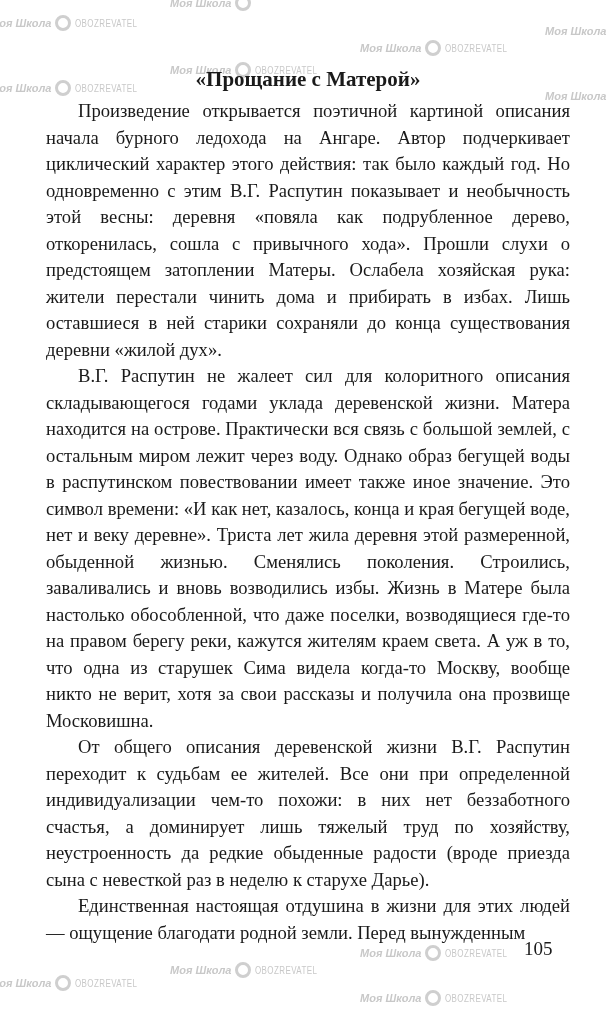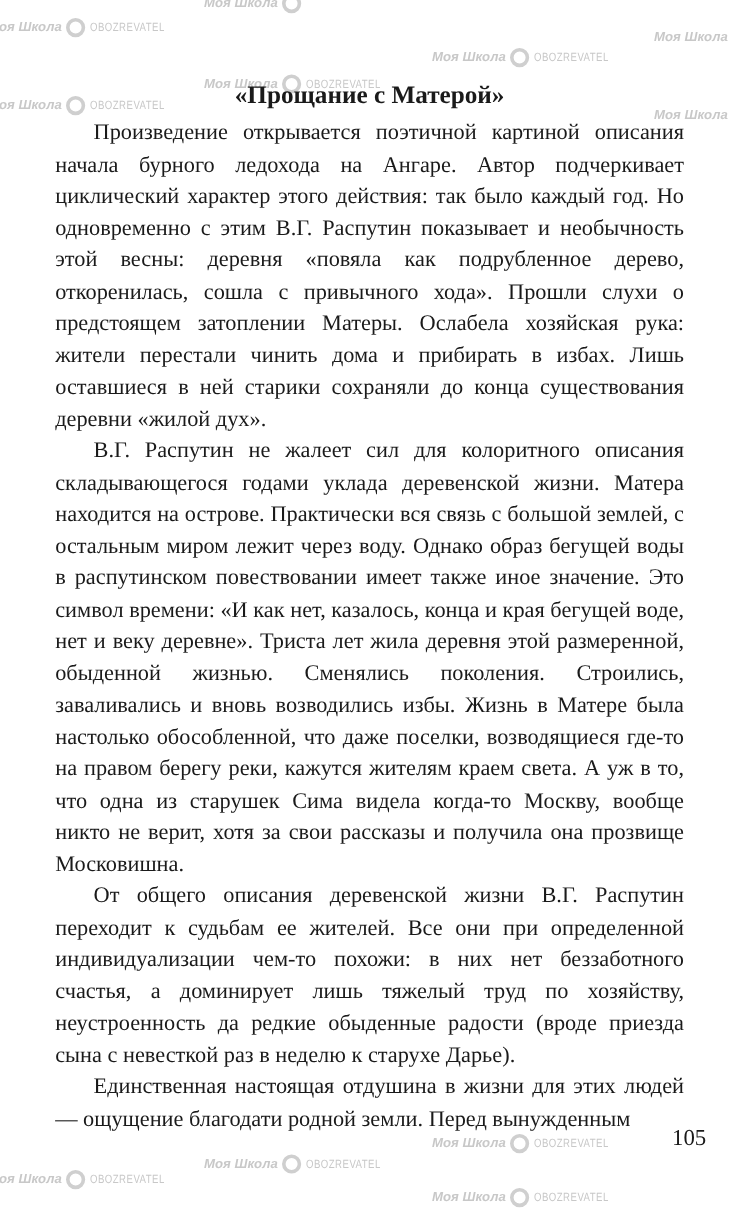--- a/index.html
+++ b/index.html
@@ -7,21 +7,21 @@
       width: 614px; height: 1024px; background: #ffffff; position: relative; overflow: hidden;
       font-family: "Liberation Serif", "DejaVu Serif", serif; color: #1a1a1a;
     }
     .wm { position: absolute; display: flex; align-items: center; gap: 4px; color: #c8c8c8; font-family: "Liberation Sans", sans-serif; font-size: 11px; pointer-events: none; }
     .wm .brand { font-style: italic; font-weight: bold; }
     .wm .circ { width: 16px; height: 16px; border-radius: 50%; border: 3px solid #cfcfcf; box-sizing: border-box; }
     .wm .ob { font-size: 10px; letter-spacing: 0.5px; transform: scaleX(0.8); transform-origin: left; }
     .page { position: absolute; left: 46px; top: 66px; width: 524px; }
     h1 { margin: 0 0 6px 0; text-align: center; font-size: 21px; font-weight: bold; line-height: 26px; }
     p { margin: 0; text-align: justify; font-size: 18.6px; line-height: 26.5px; text-indent: 32px; hyphens: manual; }
-    .pagenum { position: absolute; left: 560px; top: 938px; font-size: 19px; }
+    .pagenum { position: absolute; left: 524px; top: 938px; font-size: 19px; }
   </style>
 </head>
 <body>
 
 <div class="wm" style="left:-10px;top:15px;">
     <span class="brand">Моя Школа</span>
     <span class="circ"></span>
     <span class="ob">OBOZREVATEL</span>
   </div>
 <div class="wm" style="left:170px;top:-5px;">

